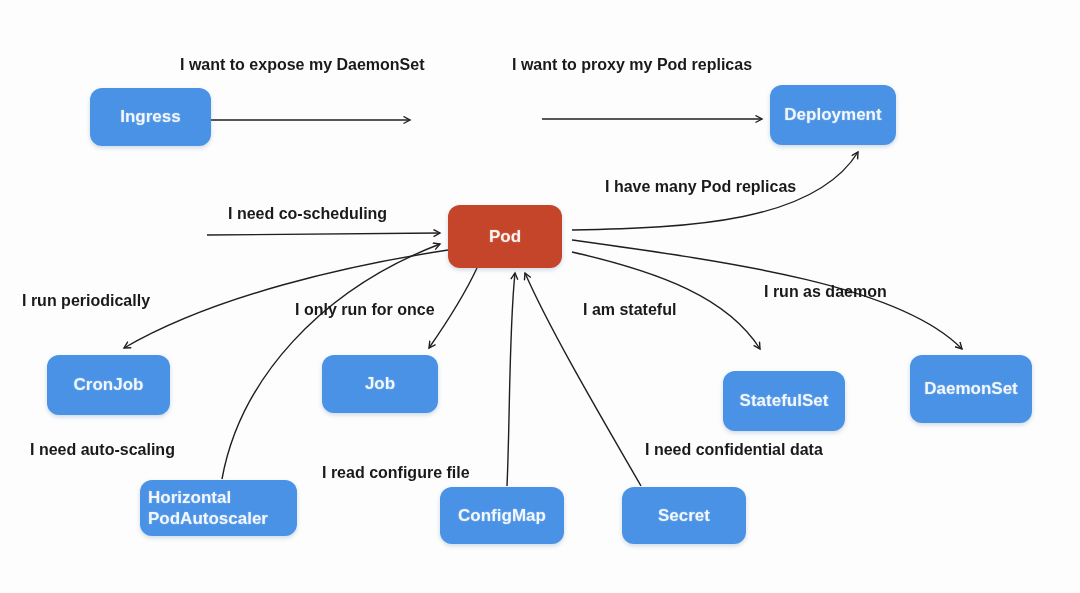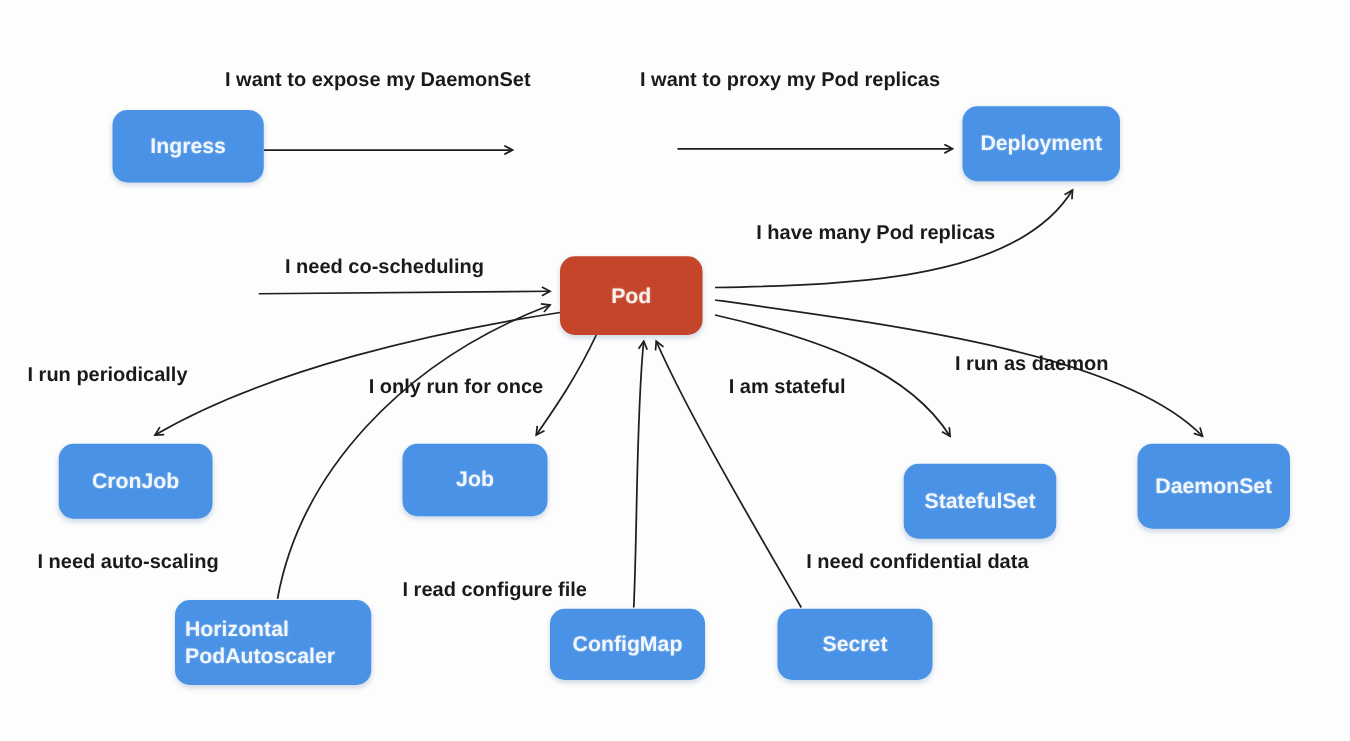--- a/index.html
+++ b/index.html
@@ -70,21 +70,21 @@
   </div>
   <div class="node" style="left: 322px; top: 355px; width: 116px; height: 58px; background: rgb(74, 146, 229);">
     <span>Job</span>
   </div>
   <div class="node" style="left: 710px; top: 371px; width: 122px; height: 60px; background: rgb(74, 146, 229); margin-left: 13px;">
     <span>StatefulSet</span>
   </div>
   <div class="node" style="left: 910px; top: 355px; width: 122px; height: 68px; background: rgb(74, 146, 229);">
     <span>DaemonSet</span>
   </div>
-  <div class="node" style="left: 140px; top: 480px; width: 157px; height: 68px; background: rgb(74, 146, 229);">
+  <div class="node" style="left: 140px; top: 480px; width: 157px; height: 56px; background: rgb(74, 146, 229);">
     <span>Horizontal PodAutoscaler</span>
   </div>
   <div class="node" style="left: 440px; top: 487px; width: 124px; height: 57px; background: rgb(74, 146, 229);">
     <span>ConfigMap</span>
   </div>
   <div class="node" style="left: 622px; top: 487px; width: 124px; height: 57px; background: rgb(74, 146, 229);">
     <span>Secret</span>
   </div>
 
   <div class="edge-label" style="left:180px;top:56px">I want to expose my DaemonSet</div>

